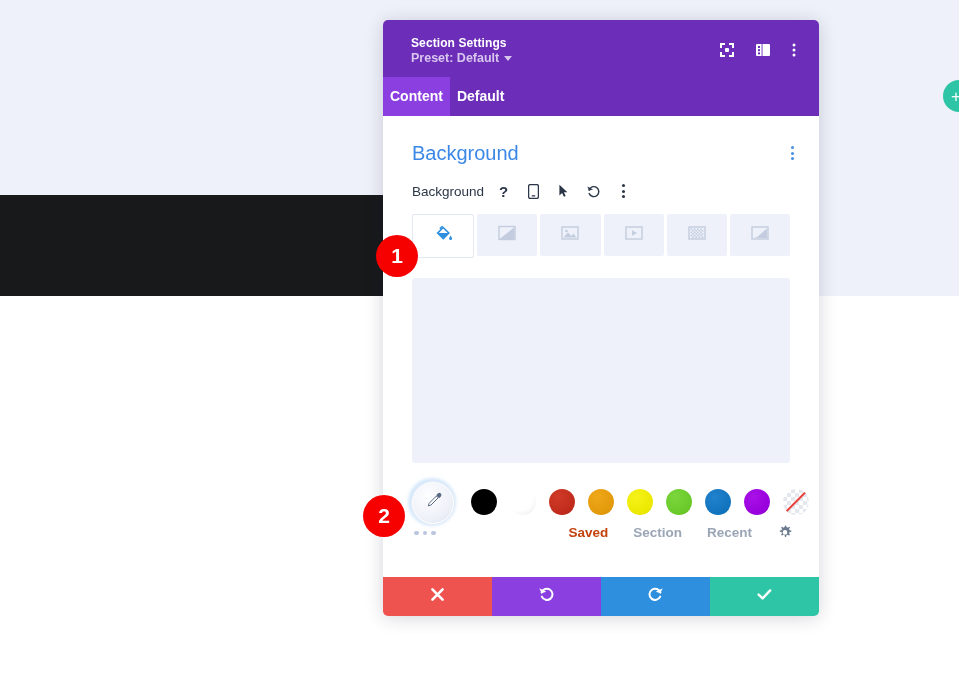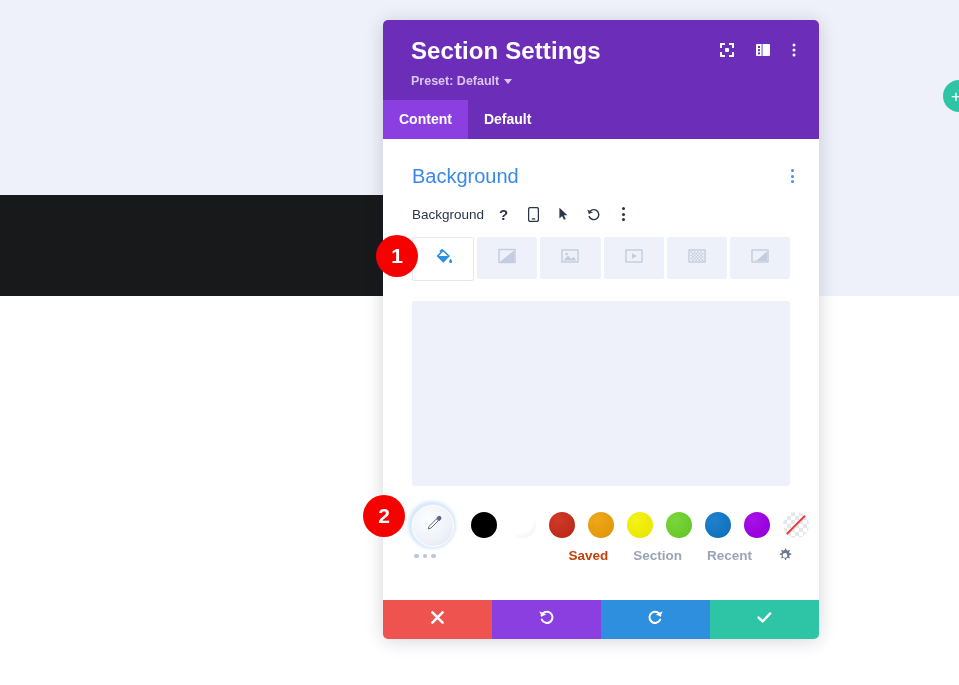--- a/index.html
+++ b/index.html
@@ -76,27 +76,27 @@
 
   
   .modal-header {
     background: #6c2eb9;
     padding: 17px 22px 12px 28px;
     display: flex; align-items: flex-start; justify-content: space-between;
   }
   .header-titles { display: flex; flex-direction: column; }
   .modal-title {
     color: #ffffff;
-    font-size: 24px;
+    font-size: 12px;
     font-weight: 700;
     line-height: 1.15;
     letter-spacing: .1px;
   }
   .modal-preset {
-    margin-top: 9px;
+    margin-top: 0;
     color: #d8c6ee;
     font-size: 12.5px;
     font-weight: 700;
     display: flex; align-items: center; gap: 5px;
   }
   .caret-dn {
     width: 0; height: 0;
     border-left: 4px solid transparent;
     border-right: 4px solid transparent;
     border-top: 5px solid #d8c6ee;
@@ -110,21 +110,21 @@
   .tabs {
     background: #6c2eb9;
     display: flex;
     height: 39px;
   }
   .tab {
     display: flex; align-items: center; justify-content: center;
     color: #ffffff;
     font-size: 14px;
     font-weight: 700;
-    padding: 0 16px;
+    padding: 0 7px;
     cursor: pointer;
     height: 100%;
   }
   .tab.active { background: #8b3fe0; }
 
   
   .modal-body {
     background: #ffffff;
     padding: 0 0 6px 0;
     position: relative;

